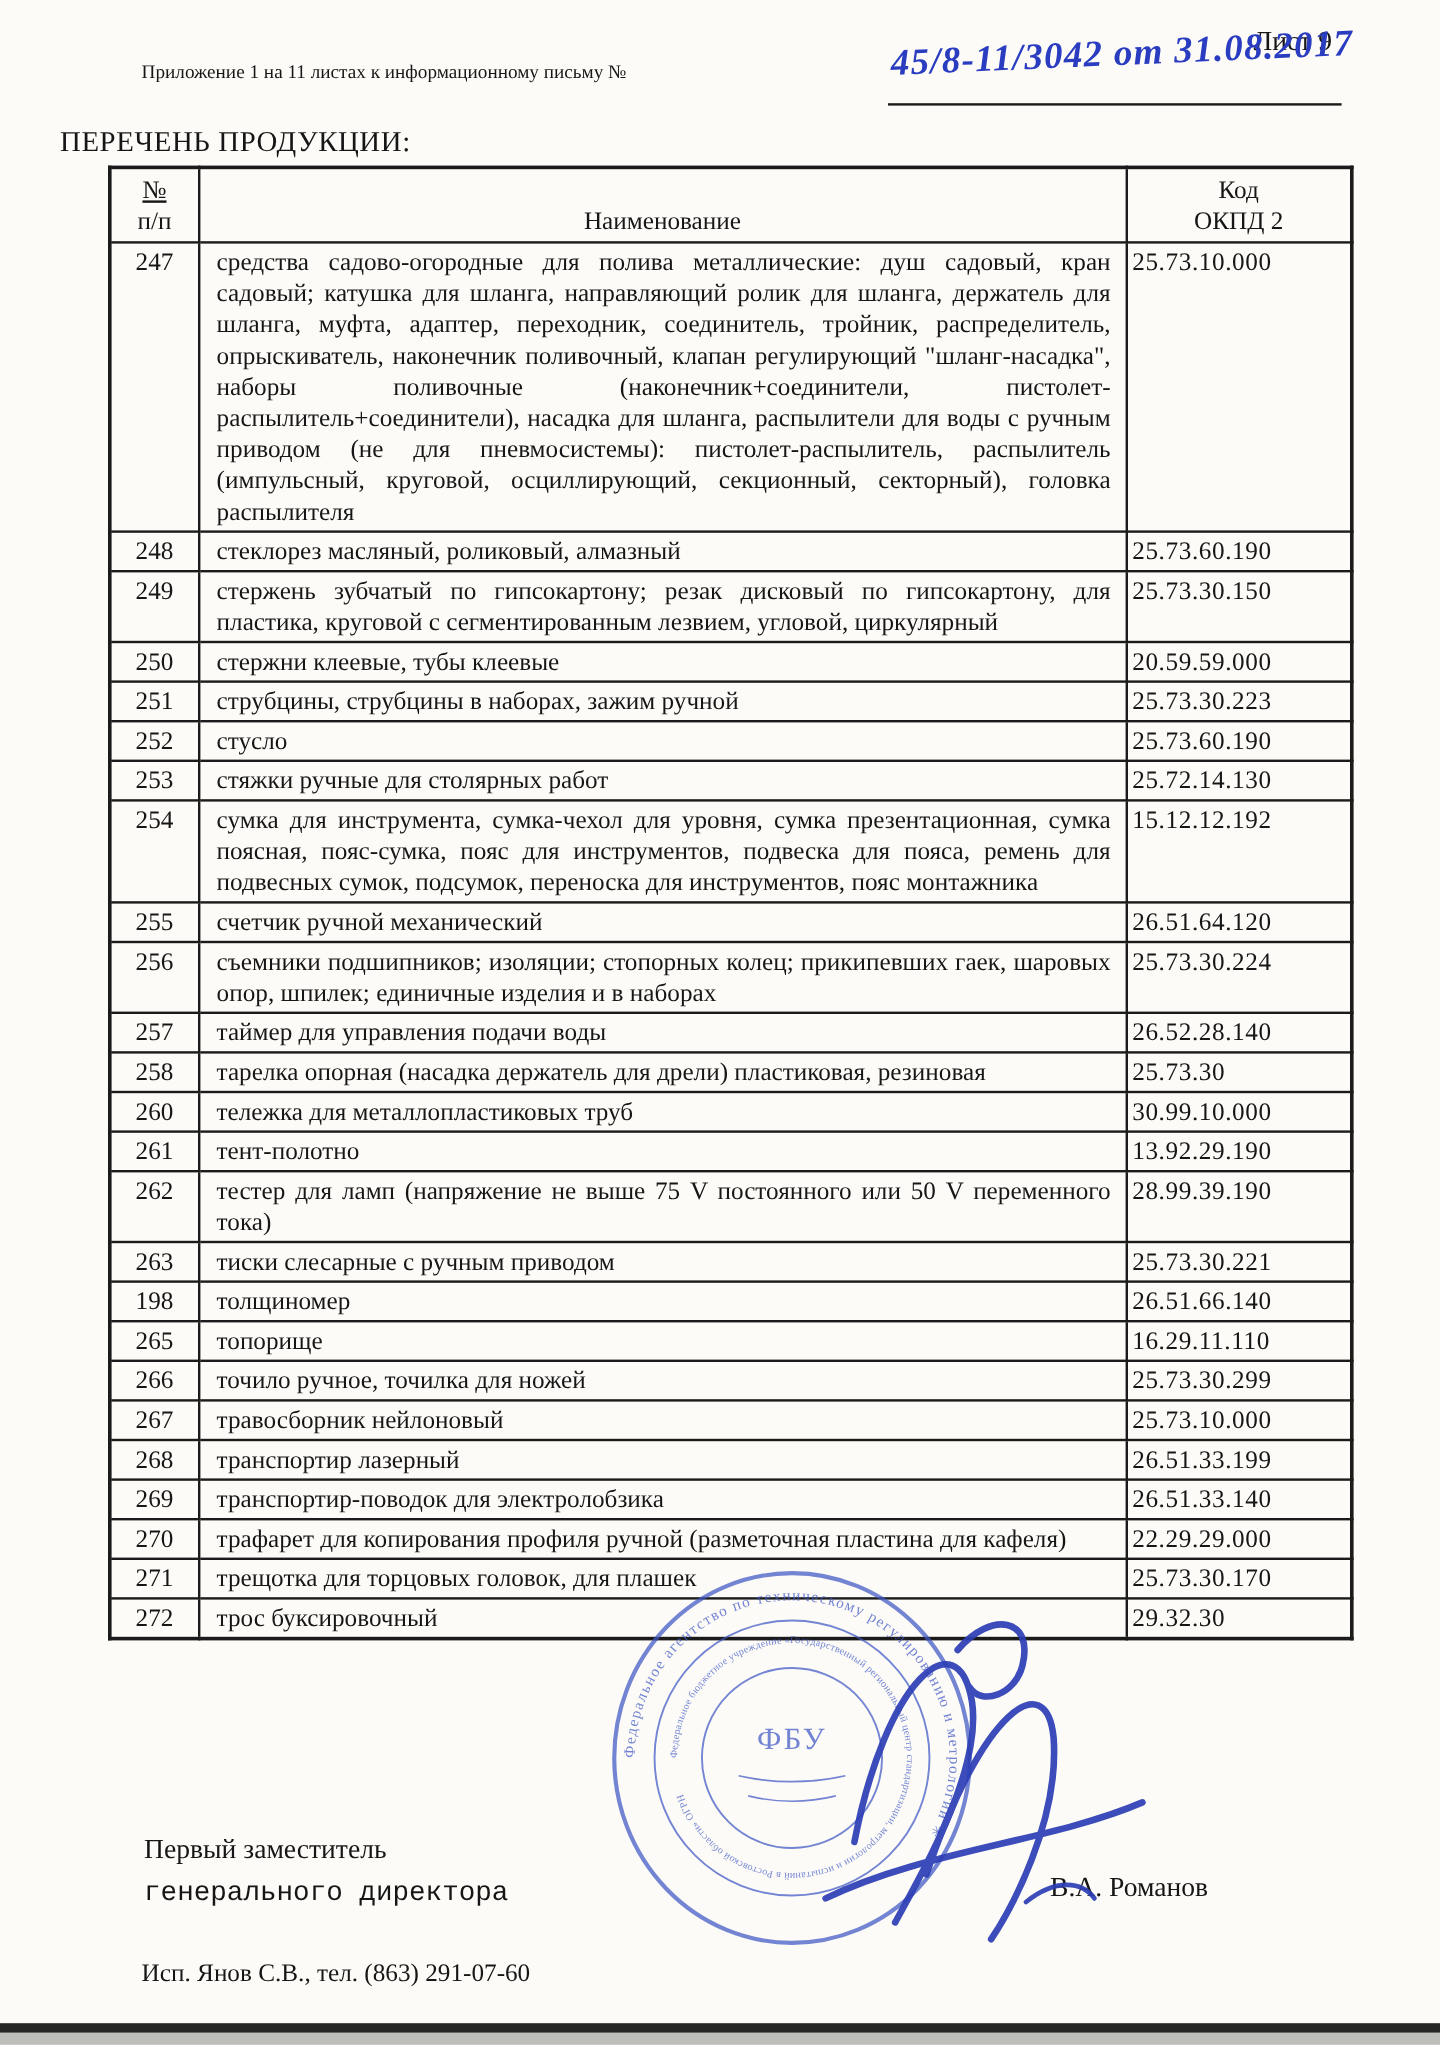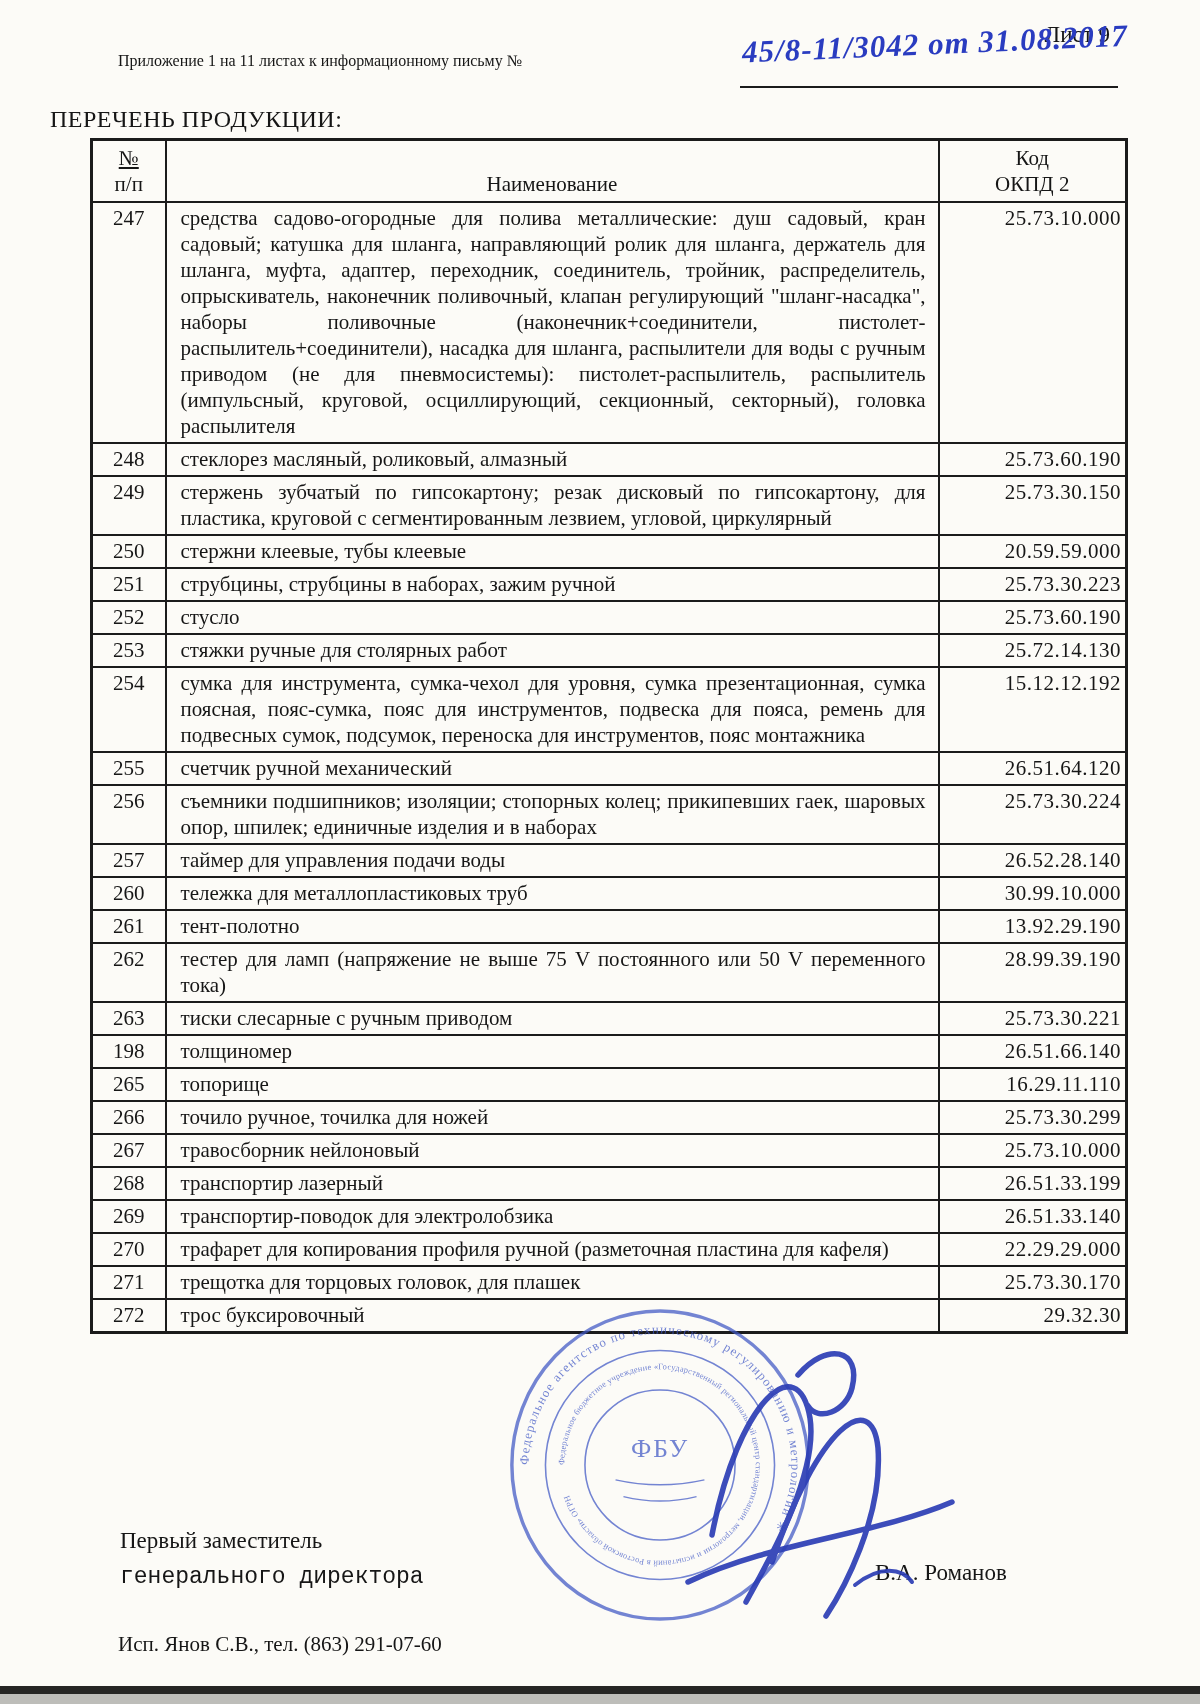--- a/index.html
+++ b/index.html
@@ -37,21 +37,21 @@
     border:2px solid #1b1b1b;vertical-align:top;
     font-size:21px;line-height:26px;font-weight:normal;
   }
   th.h-cell{text-align:center;padding:4px 2px;}
   .h-underline{text-decoration:underline;}
   td.c-num{text-align:center;padding:2px 2px 1px 2px;}
   td.c-name{
     text-align:justify;text-align-last:left;
     padding:2px 12px 3px 14px;
   }
-  td.c-code{text-align:right;padding:2px 4px 3px 4px;letter-spacing:0.5px;}
+  td.c-code{text-align:left;padding:2px 4px 3px 4px;letter-spacing:0.5px;}
   .sig-line1{position:absolute;top:1528px;left:120px;font-size:23px;}
   .sig-line2{position:absolute;top:1564px;left:120px;font-size:23px;font-family:Liberation Mono, monospace;}
   .sig-name{position:absolute;top:1560px;left:875px;font-size:23px;}
   .executor{position:absolute;top:1632px;left:118px;font-size:21px;}
   .stamp-svg{position:absolute;left:505px;top:1307px;width:310px;height:316px;opacity:0.72;}
   .signature-svg{position:absolute;left:650px;top:1330px;width:330px;height:300px;opacity:0.92;}
   .scan-band-dark{position:absolute;top:1686px;left:0;width:1200px;height:8px;background:#262624;}
   .scan-band-gray{position:absolute;top:1694px;left:0;width:1200px;height:10px;background:#bdbdb9;}
 </style>
 </head>
@@ -140,20 +140,25 @@
             <td class="c-num">256</td>
             <td class="c-name">съемники подшипников; изоляции; стопорных колец; прикипевших гаек, шаровых опор, шпилек; единичные изделия и в наборах</td>
             <td class="c-code">25.73.30.224</td>
           </tr>
           <tr>
             <td class="c-num">257</td>
             <td class="c-name">таймер для управления подачи воды</td>
             <td class="c-code">26.52.28.140</td>
           </tr>
           <tr>
+            <td class="c-num">258</td>
+            <td class="c-name">тарелка опорная (насадка держатель для дрели) пластиковая, резиновая</td>
+            <td class="c-code">25.73.30</td>
+          </tr>
+          <tr>
             <td class="c-num">260</td>
             <td class="c-name">тележка для металлопластиковых труб</td>
             <td class="c-code">30.99.10.000</td>
           </tr>
           <tr>
             <td class="c-num">261</td>
             <td class="c-name">тент-полотно</td>
             <td class="c-code">13.92.29.190</td>
           </tr>
           <tr>

